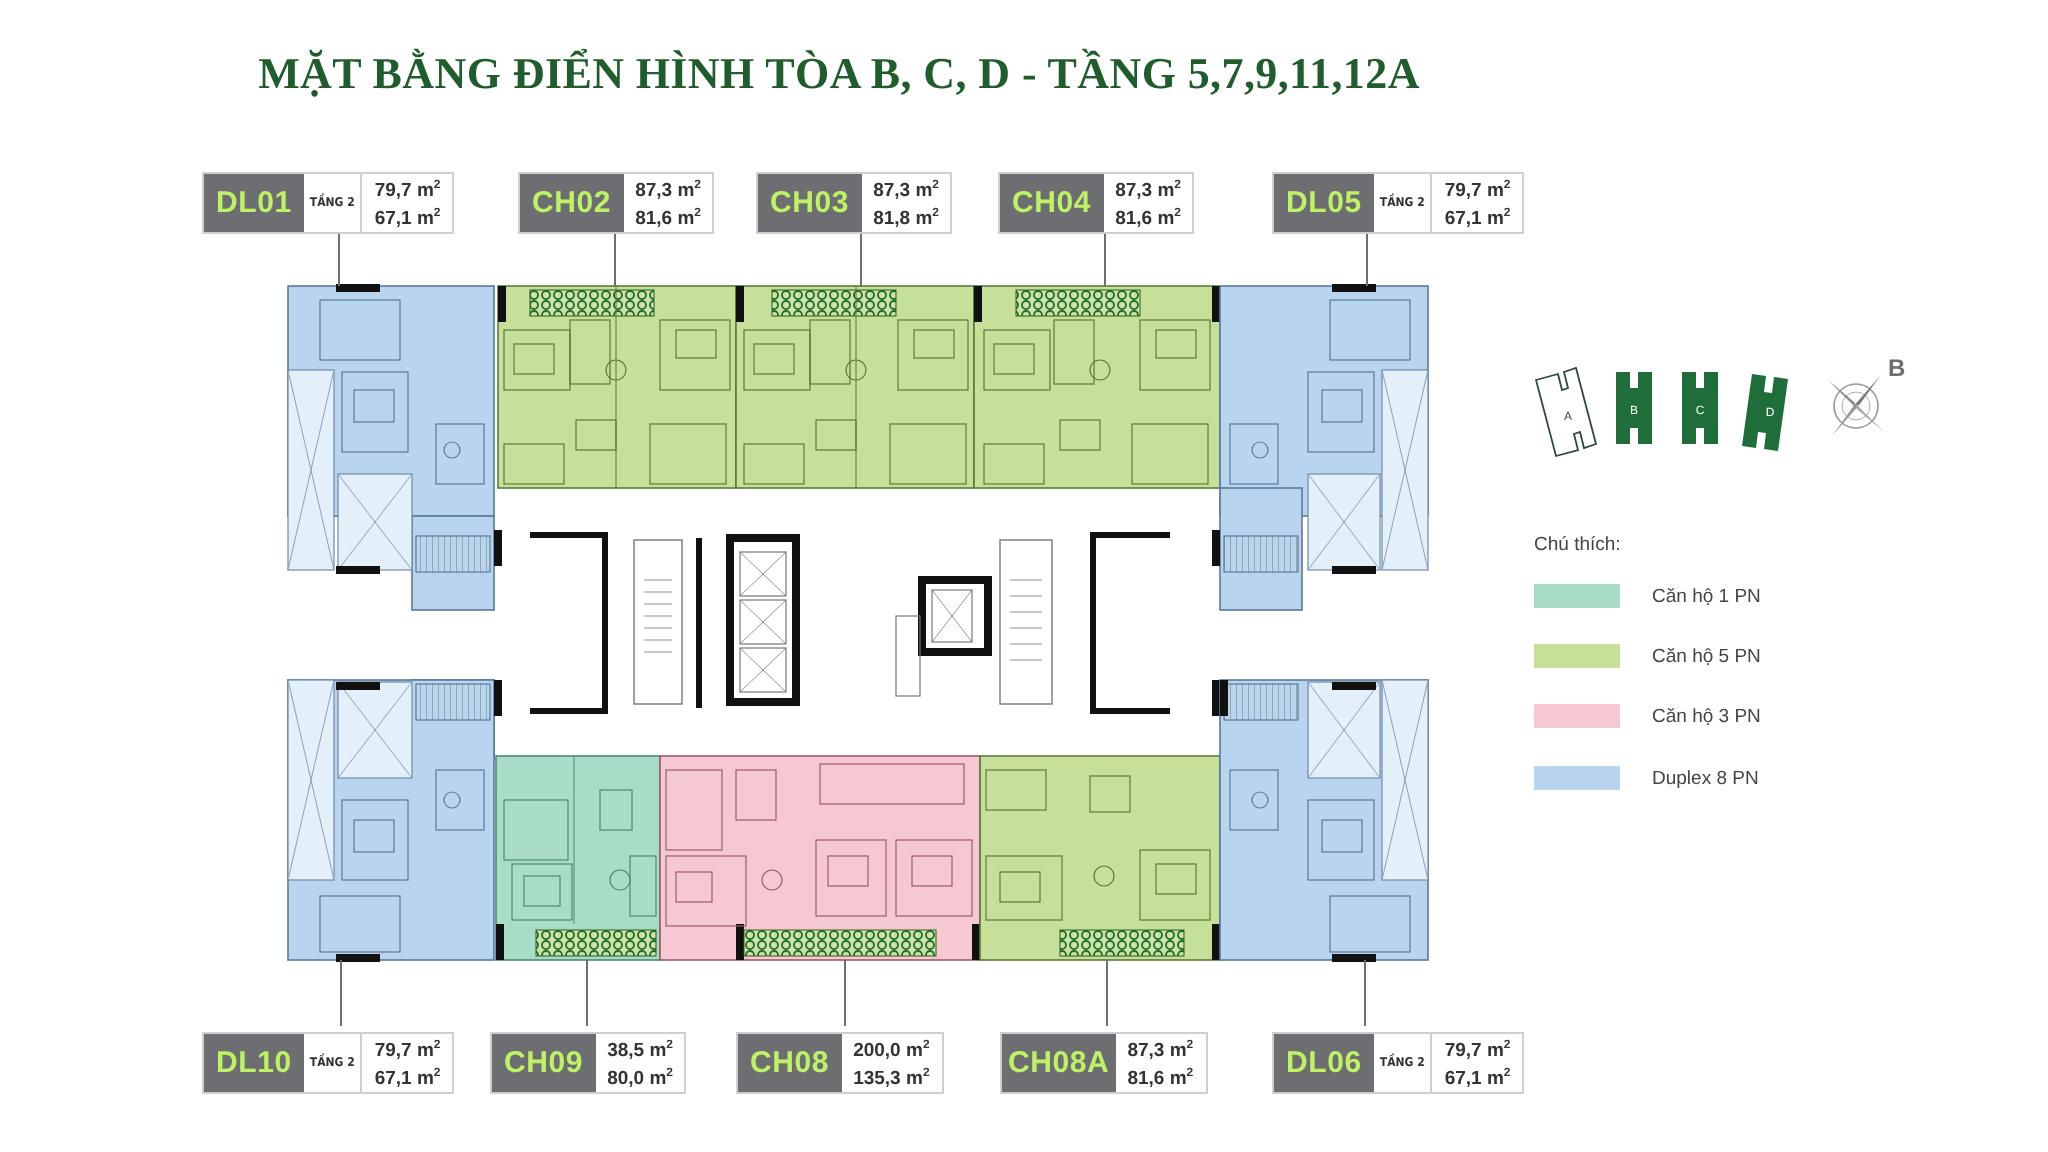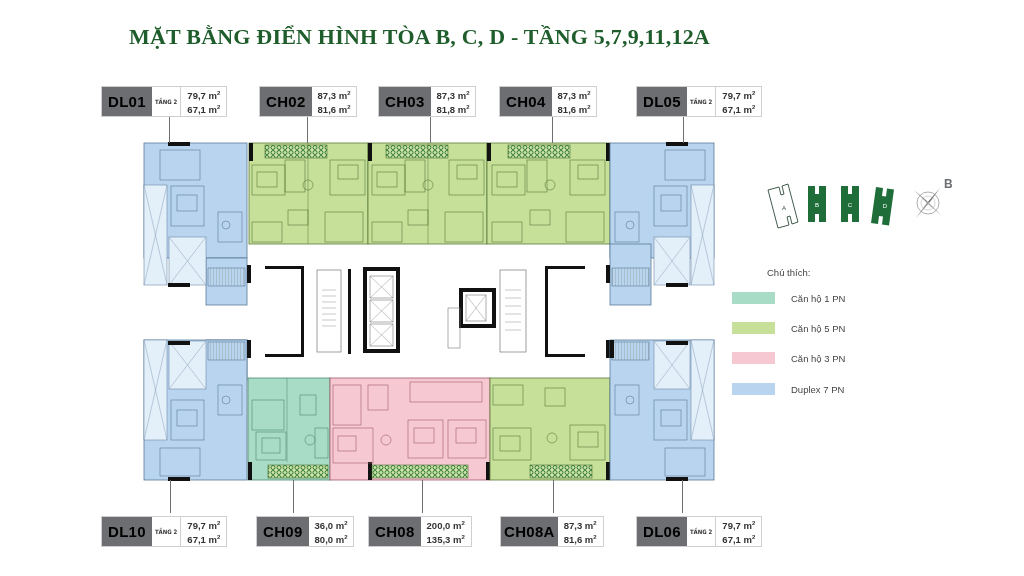--- a/index.html
+++ b/index.html
@@ -1,26 +1,26 @@
 <!DOCTYPE html>
 <html><head>
 <meta charset="utf-8">
 <style>
   *{box-sizing:border-box;margin:0;padding:0}
   body{width:1024px;height:576px;background:#ffffff;position:relative;overflow:hidden;font-family:"Liberation Sans",sans-serif}
   .title{position:absolute;top:24px;left:0;width:839px;text-align:center;font-family:"Liberation Serif","DejaVu Serif",serif;font-weight:bold;font-size:22px;color:#1f5d2c;letter-spacing:0.2px}
   .tag{position:absolute;height:31px;display:flex;align-items:stretch;background:#fff;border:1px solid #cfcfcf}
-  .tag .code{background:#6d6e71;color:#000000;font-weight:bold;font-size:15px;display:flex;align-items:center;justify-content:center;padding:0 6px;letter-spacing:0.3px}
+  .tag .code{background:#6d6e71;color:#bef264;font-weight:bold;font-size:15px;display:flex;align-items:center;justify-content:center;padding:0 6px;letter-spacing:0.3px}
   .tag .floor{font-size:6px;color:#333;font-family:"DejaVu Sans Condensed","DejaVu Sans",sans-serif;display:flex;align-items:center;padding:0 3px;border-right:1px solid #cfcfcf;font-weight:bold}
   .tag .areas{display:flex;flex-direction:column;justify-content:center;padding:0 6px 0 6px;font-size:9.5px;font-weight:bold;color:#333;line-height:11px;white-space:nowrap}
   .tag .areas sup{font-size:6px}
   .leader{position:absolute;width:1px;background:#6d6e71}
   .plan{position:absolute;left:0;top:0}
   .legend-title{position:absolute;left:767px;top:267px;font-size:9.5px;color:#444}
-  .legend-item{position:absolute;left:732px;display:flex;align-items:center}
+  .legend-item{position:absolute;left:767px;display:flex;align-items:center}
   .legend-item .sw{width:43px;height:12px;margin-right:16px}
   .legend-item .lb{font-size:9.5px;color:#444}
 </style>
 </head>
 <body>
 
 <div class="title">MẶT BẰNG ĐIỂN HÌNH TÒA B, C, D - TẦNG 5,7,9,11,12A</div>
 
 <svg class="plan" width="1024" height="576" viewBox="0 0 1024 576">
   <defs>
@@ -329,24 +329,24 @@
 </div>
 
 <div class="tag" style="left:101px;top:516px">
   <div class="code">DL10</div>
   <div class="floor">TẦNG 2</div>
   <div class="areas">
       <span><span>79,7 m</span><sup>2</sup></span>
       <span><span>67,1 m</span><sup>2</sup></span>
     </div>
 </div>
-<div class="tag" style="left:256px;top:516px">
+<div class="tag" style="left:245px;top:516px">
   <div class="code">CH09</div>
   <div class="areas">
-      <span><span>36,0 m</span><sup>2</sup></span>
+      <span><span>38,5 m</span><sup>2</sup></span>
       <span><span>80,0 m</span><sup>2</sup></span>
     </div>
 </div>
 <div class="tag" style="left:368px;top:516px">
   <div class="code">CH08</div>
   <div class="areas">
       <span><span>200,0 m</span><sup>2</sup></span>
       <span><span>135,3 m</span><sup>2</sup></span>
     </div>
 </div>
@@ -374,14 +374,14 @@
 <div class="legend-item" style="top:322px">
   <div class="sw" style="background:#c6e09a"></div>
   <div class="lb">Căn hộ 5 PN</div>
 </div>
 <div class="legend-item" style="top:352px">
   <div class="sw" style="background:#f6c9d2"></div>
   <div class="lb">Căn hộ 3 PN</div>
 </div>
 <div class="legend-item" style="top:383px">
   <div class="sw" style="background:#b9d4ee"></div>
-  <div class="lb">Duplex 7 PN</div>
+  <div class="lb">Duplex 8 PN</div>
 </div>
 
 </body></html>

